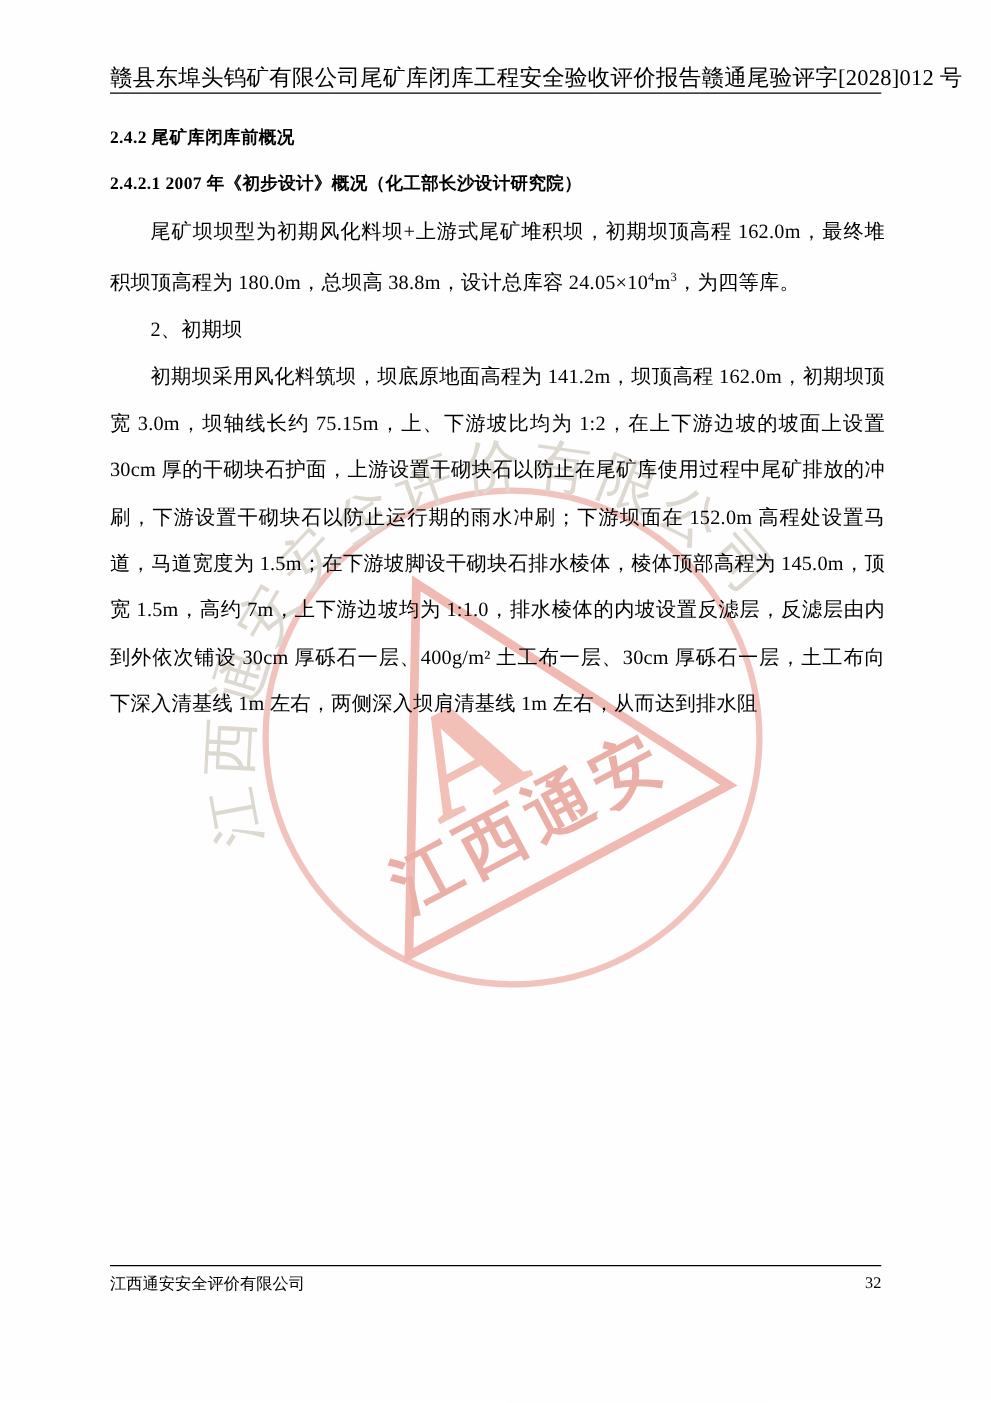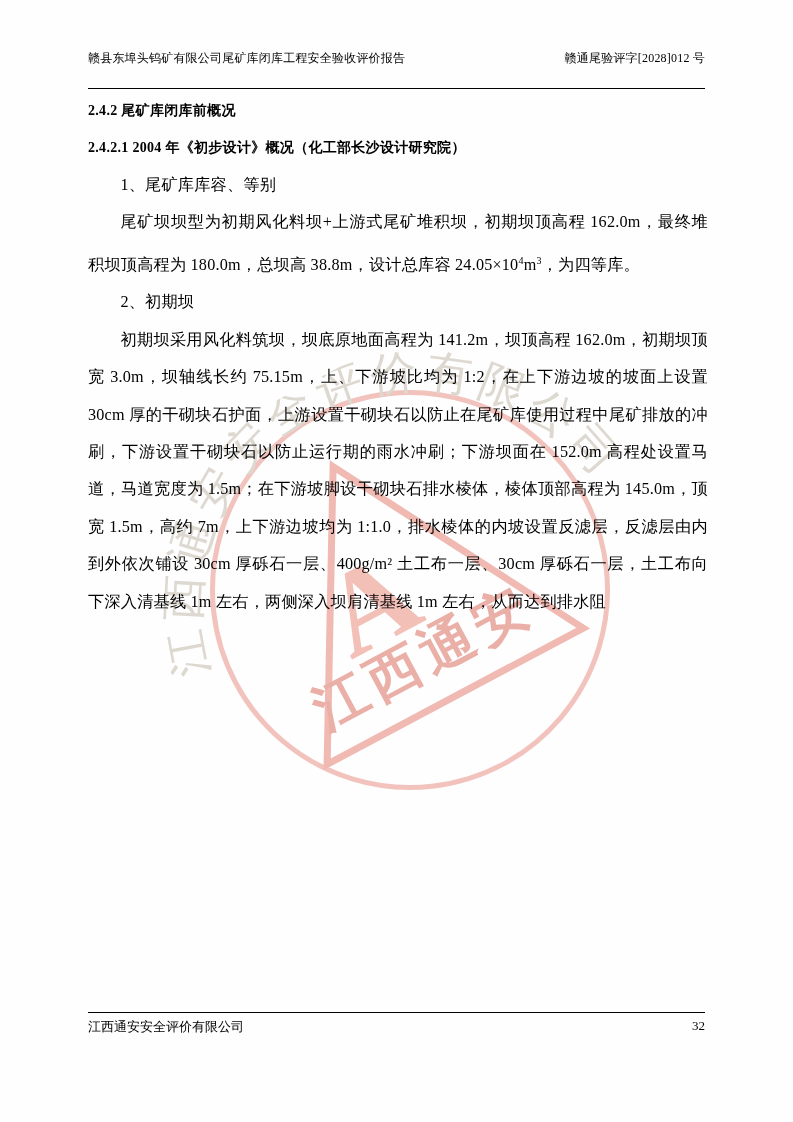--- a/index.html
+++ b/index.html
@@ -94,23 +94,23 @@
     position: relative;
     z-index: 3;
   }
   .header {
     position: absolute;
     left: 88px;
     top: 50px;
     width: 617px;
     display: flex;
     justify-content: space-between;
-    font-size: 12px;
+    font-size: 18px;
     letter-spacing: .2px;
-    padding-bottom: 21px;
+    padding-bottom: 0;
     border-bottom: 1.1px solid #000;
     box-sizing: border-box;
   }
   .header .hl { white-space: nowrap; }
   .header .hr { white-space: nowrap; }
 
   
   .body {
     position: absolute;
     left: 88px;
@@ -184,23 +184,22 @@
     <div class="header">
       <span class="hl">赣县东埠头钨矿有限公司尾矿库闭库工程安全验收评价报告</span>
       <span class="hr">赣通尾验评字[2028]012 号</span>
     </div>
 
     <div class="body">
 
 
       <h3 class="head">2.4.2 尾矿库闭库前概况</h3>
 
-      <h3 class="head">2.4.2.1 2004 年《初步设计》概况（化工部长沙设计研究院）</h3>
-
-      <p class="para indent">1、尾矿库库容、等别</p>
+      <h3 class="head">2.4.2.1 2007 年《初步设计》概况（化工部长沙设计研究院）</h3>
+
 
       <p class="para indent"><span>尾矿坝坝型为初期风化料坝+上游式尾矿堆积坝，初期坝顶高程 162.0m，最终堆积坝顶高程为 180.0m，总坝高 38.8m，设计总库容 24.05×10</span><span class="sup">4</span><span>m</span><span class="sup">3</span><span>，为四等库。</span></p>
 
       <p class="para indent">2、初期坝</p>
 
       <p class="para indent">初期坝采用风化料筑坝，坝底原地面高程为 141.2m，坝顶高程 162.0m，初期坝顶宽 3.0m，坝轴线长约 75.15m，上、下游坡比均为 1:2，在上下游边坡的坡面上设置 30cm 厚的干砌块石护面，上游设置干砌块石以防止在尾矿库使用过程中尾矿排放的冲刷，下游设置干砌块石以防止运行期的雨水冲刷；下游坝面在 152.0m 高程处设置马道，马道宽度为 1.5m；在下游坡脚设干砌块石排水棱体，棱体顶部高程为 145.0m，顶宽 1.5m，高约 7m，上下游边坡均为 1:1.0，排水棱体的内坡设置反滤层，反滤层由内到外依次铺设 30cm 厚砾石一层、400g/m² 土工布一层、30cm 厚砾石一层，土工布向下深入清基线 1m 左右，两侧深入坝肩清基线 1m 左右，从而达到排水阻</p>
 
     </div>
 
     <div class="footer">

